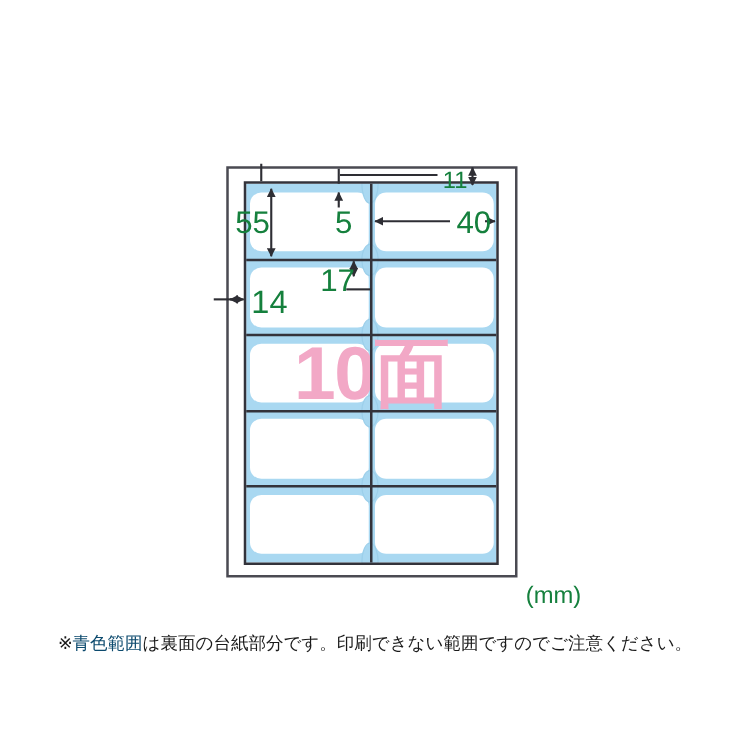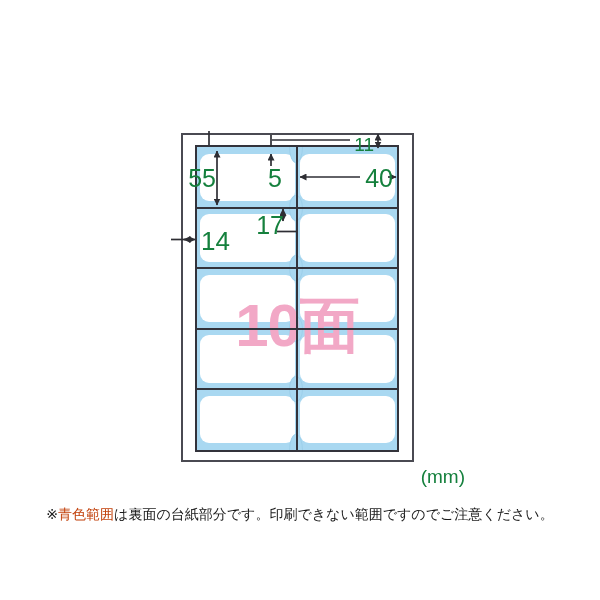--- a/index.html
+++ b/index.html
@@ -32,42 +32,42 @@
   .lens{
     position:absolute;left:92px;width:14px;
     background:#A9D8F1;border:1px solid #9CCFEA;border-radius:50%;
     box-sizing:border-box;
   }
   
   .faces{
     left:197px;top:268px;width:200px;height:61px;
     display:flex;align-items:center;justify-content:center;
     font-size:60px;font-weight:bold;color:#F2A8C6;
-    letter-spacing:-1px;z-index:3;line-height:1;margin-top:27px;
+    letter-spacing:-1px;z-index:3;line-height:1;
   }
   
   .hline{left:197px;width:200px;height:2px;background:#33333B;z-index:4;}
   .vline{left:296px;top:147px;width:2px;height:303px;background:#33333B;z-index:4;}
   .grid-border{
     left:195px;top:145px;width:204px;height:307px;
     border:2px solid #33333B;box-sizing:border-box;z-index:5;
   }
   
   .dim{
     position:absolute;z-index:6;color:#15803d;
     font-size:25px;line-height:1;text-align:right;
   }
   svg.arrows{left:0;top:0;z-index:6;pointer-events:none;}
   .unit{font-size:19px;}
   
   .footnote{
     left:0;top:506px;width:600px;text-align:center;
     font-size:14px;color:#1A1A1A;letter-spacing:0px;z-index:6;
   }
-  .footnote .blue{color:#c2410c;font-family:Liberation Mono, monospace;}
+  .footnote .blue{color:#0c4a6e;font-family:Liberation Mono, monospace;}
 </style>
 </head>
 <body>
 
 <div class="abs sheet"></div>
 
 <div class="cell" style="left:197px;top:147px">
     <div class="lab"></div>
   </div>
 <div class="cell" style="left:297px;top:147px">

